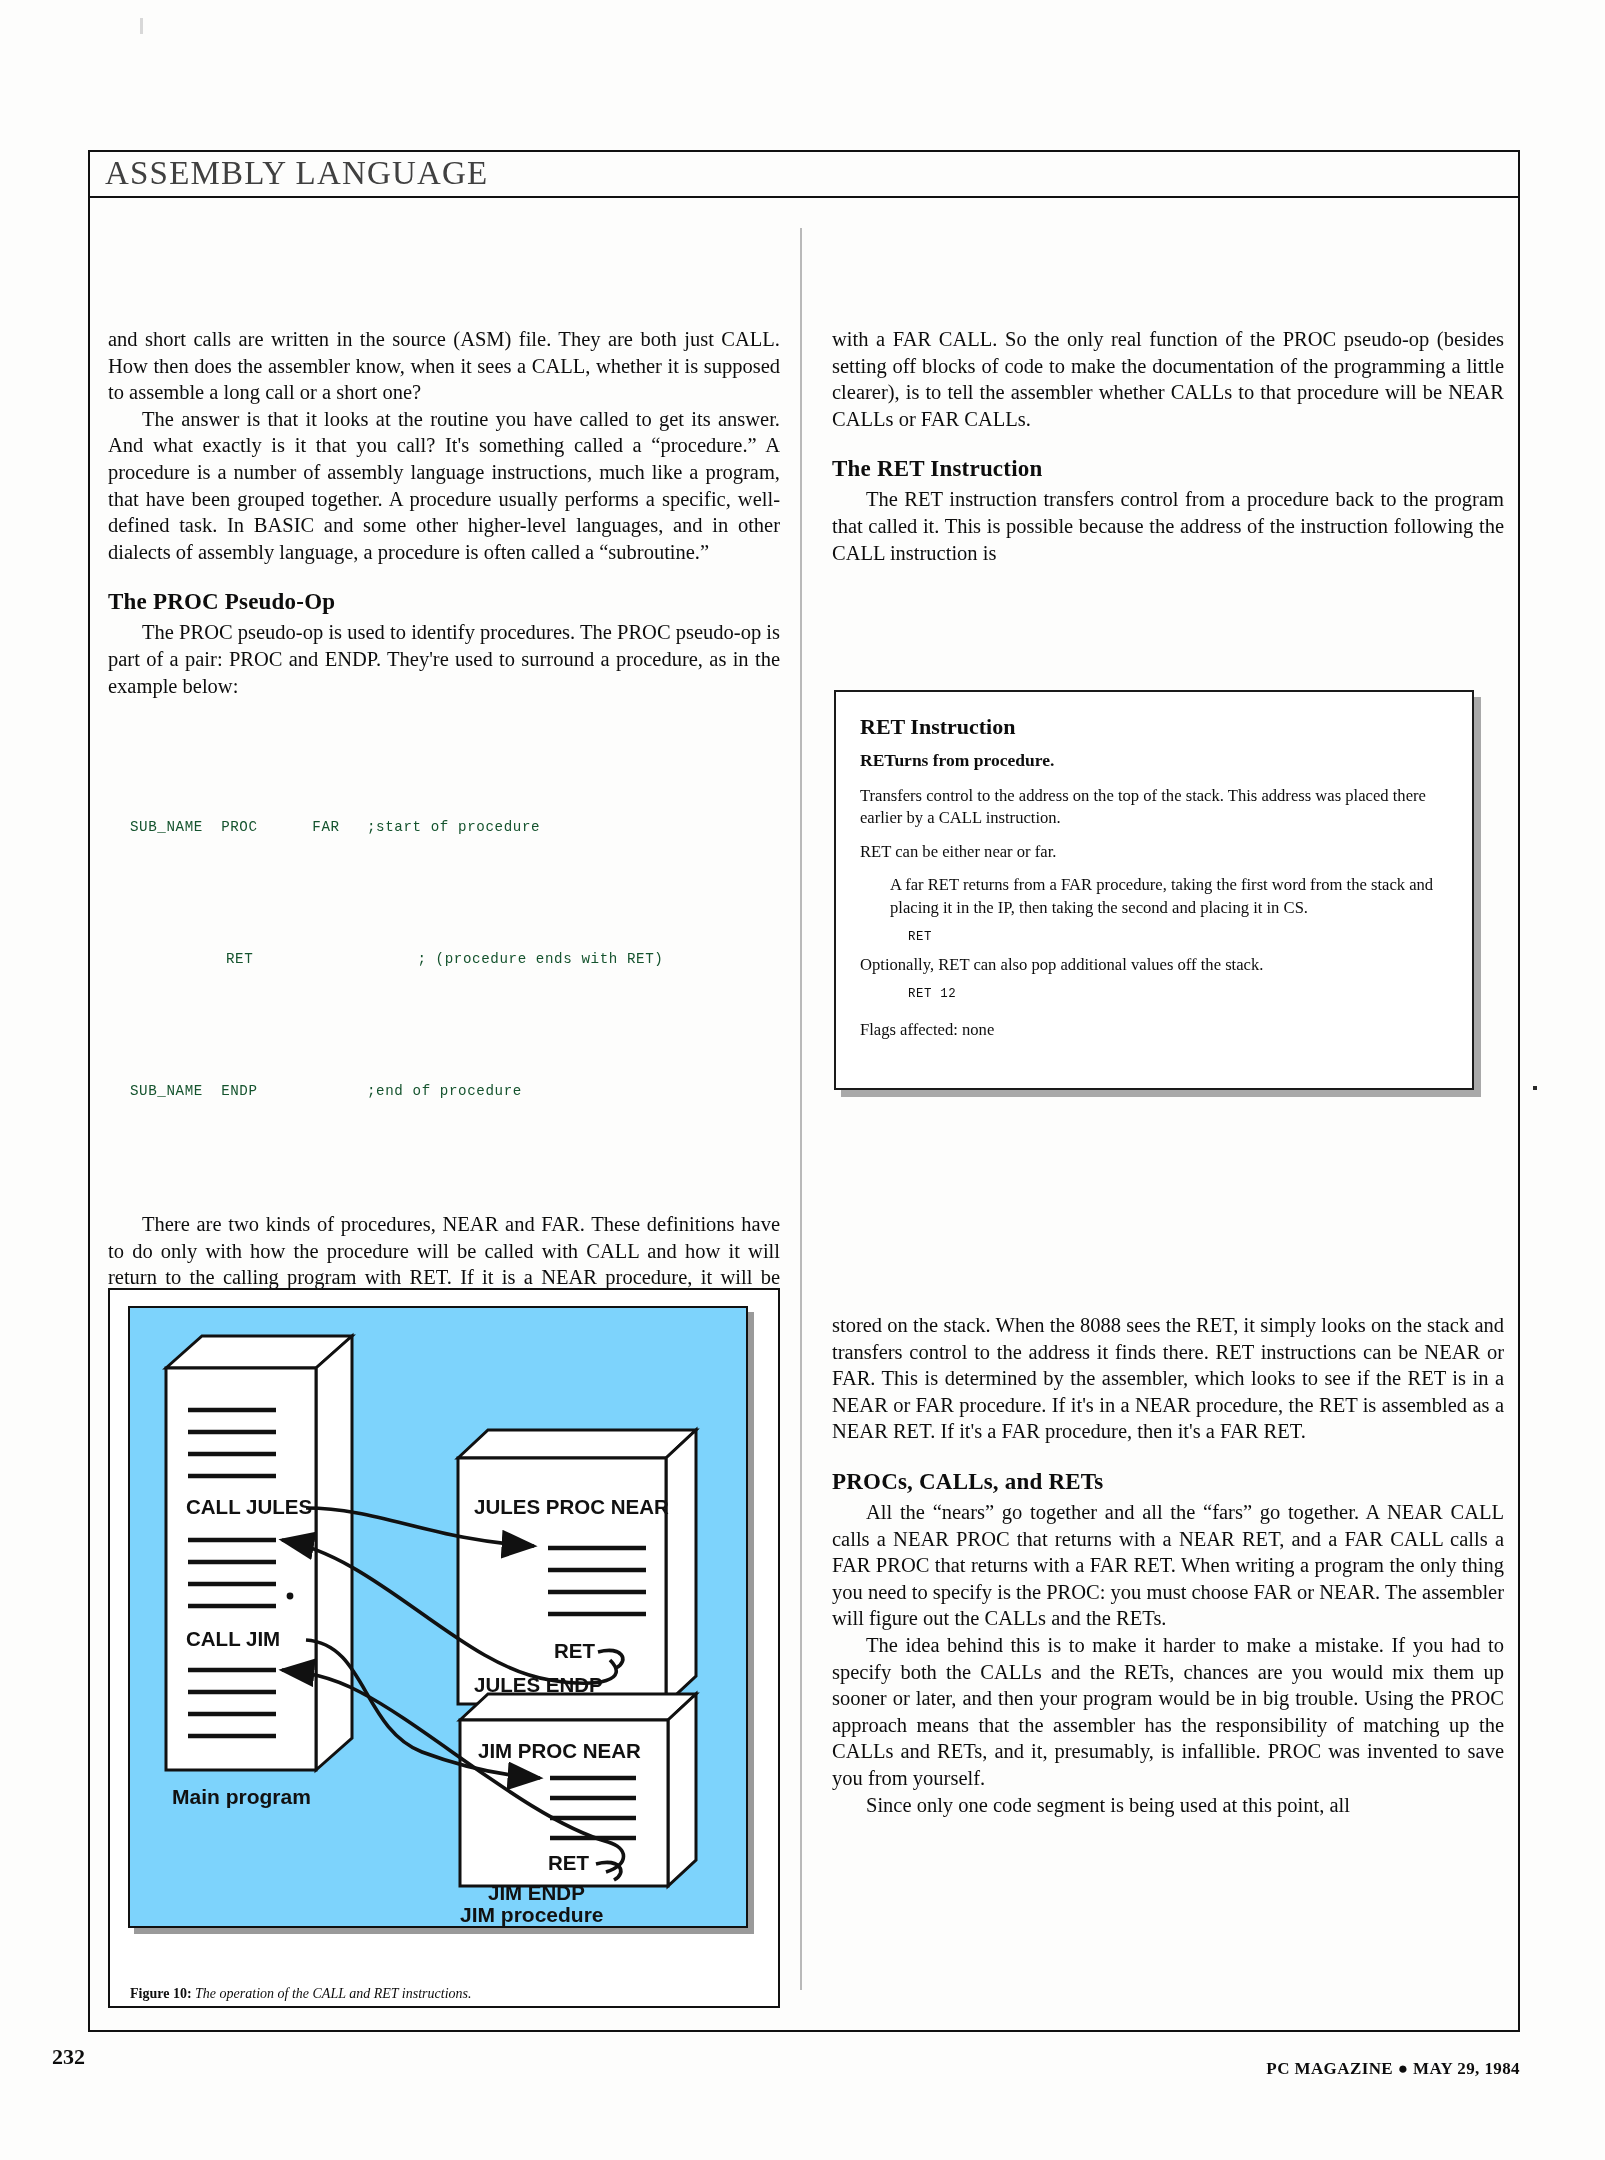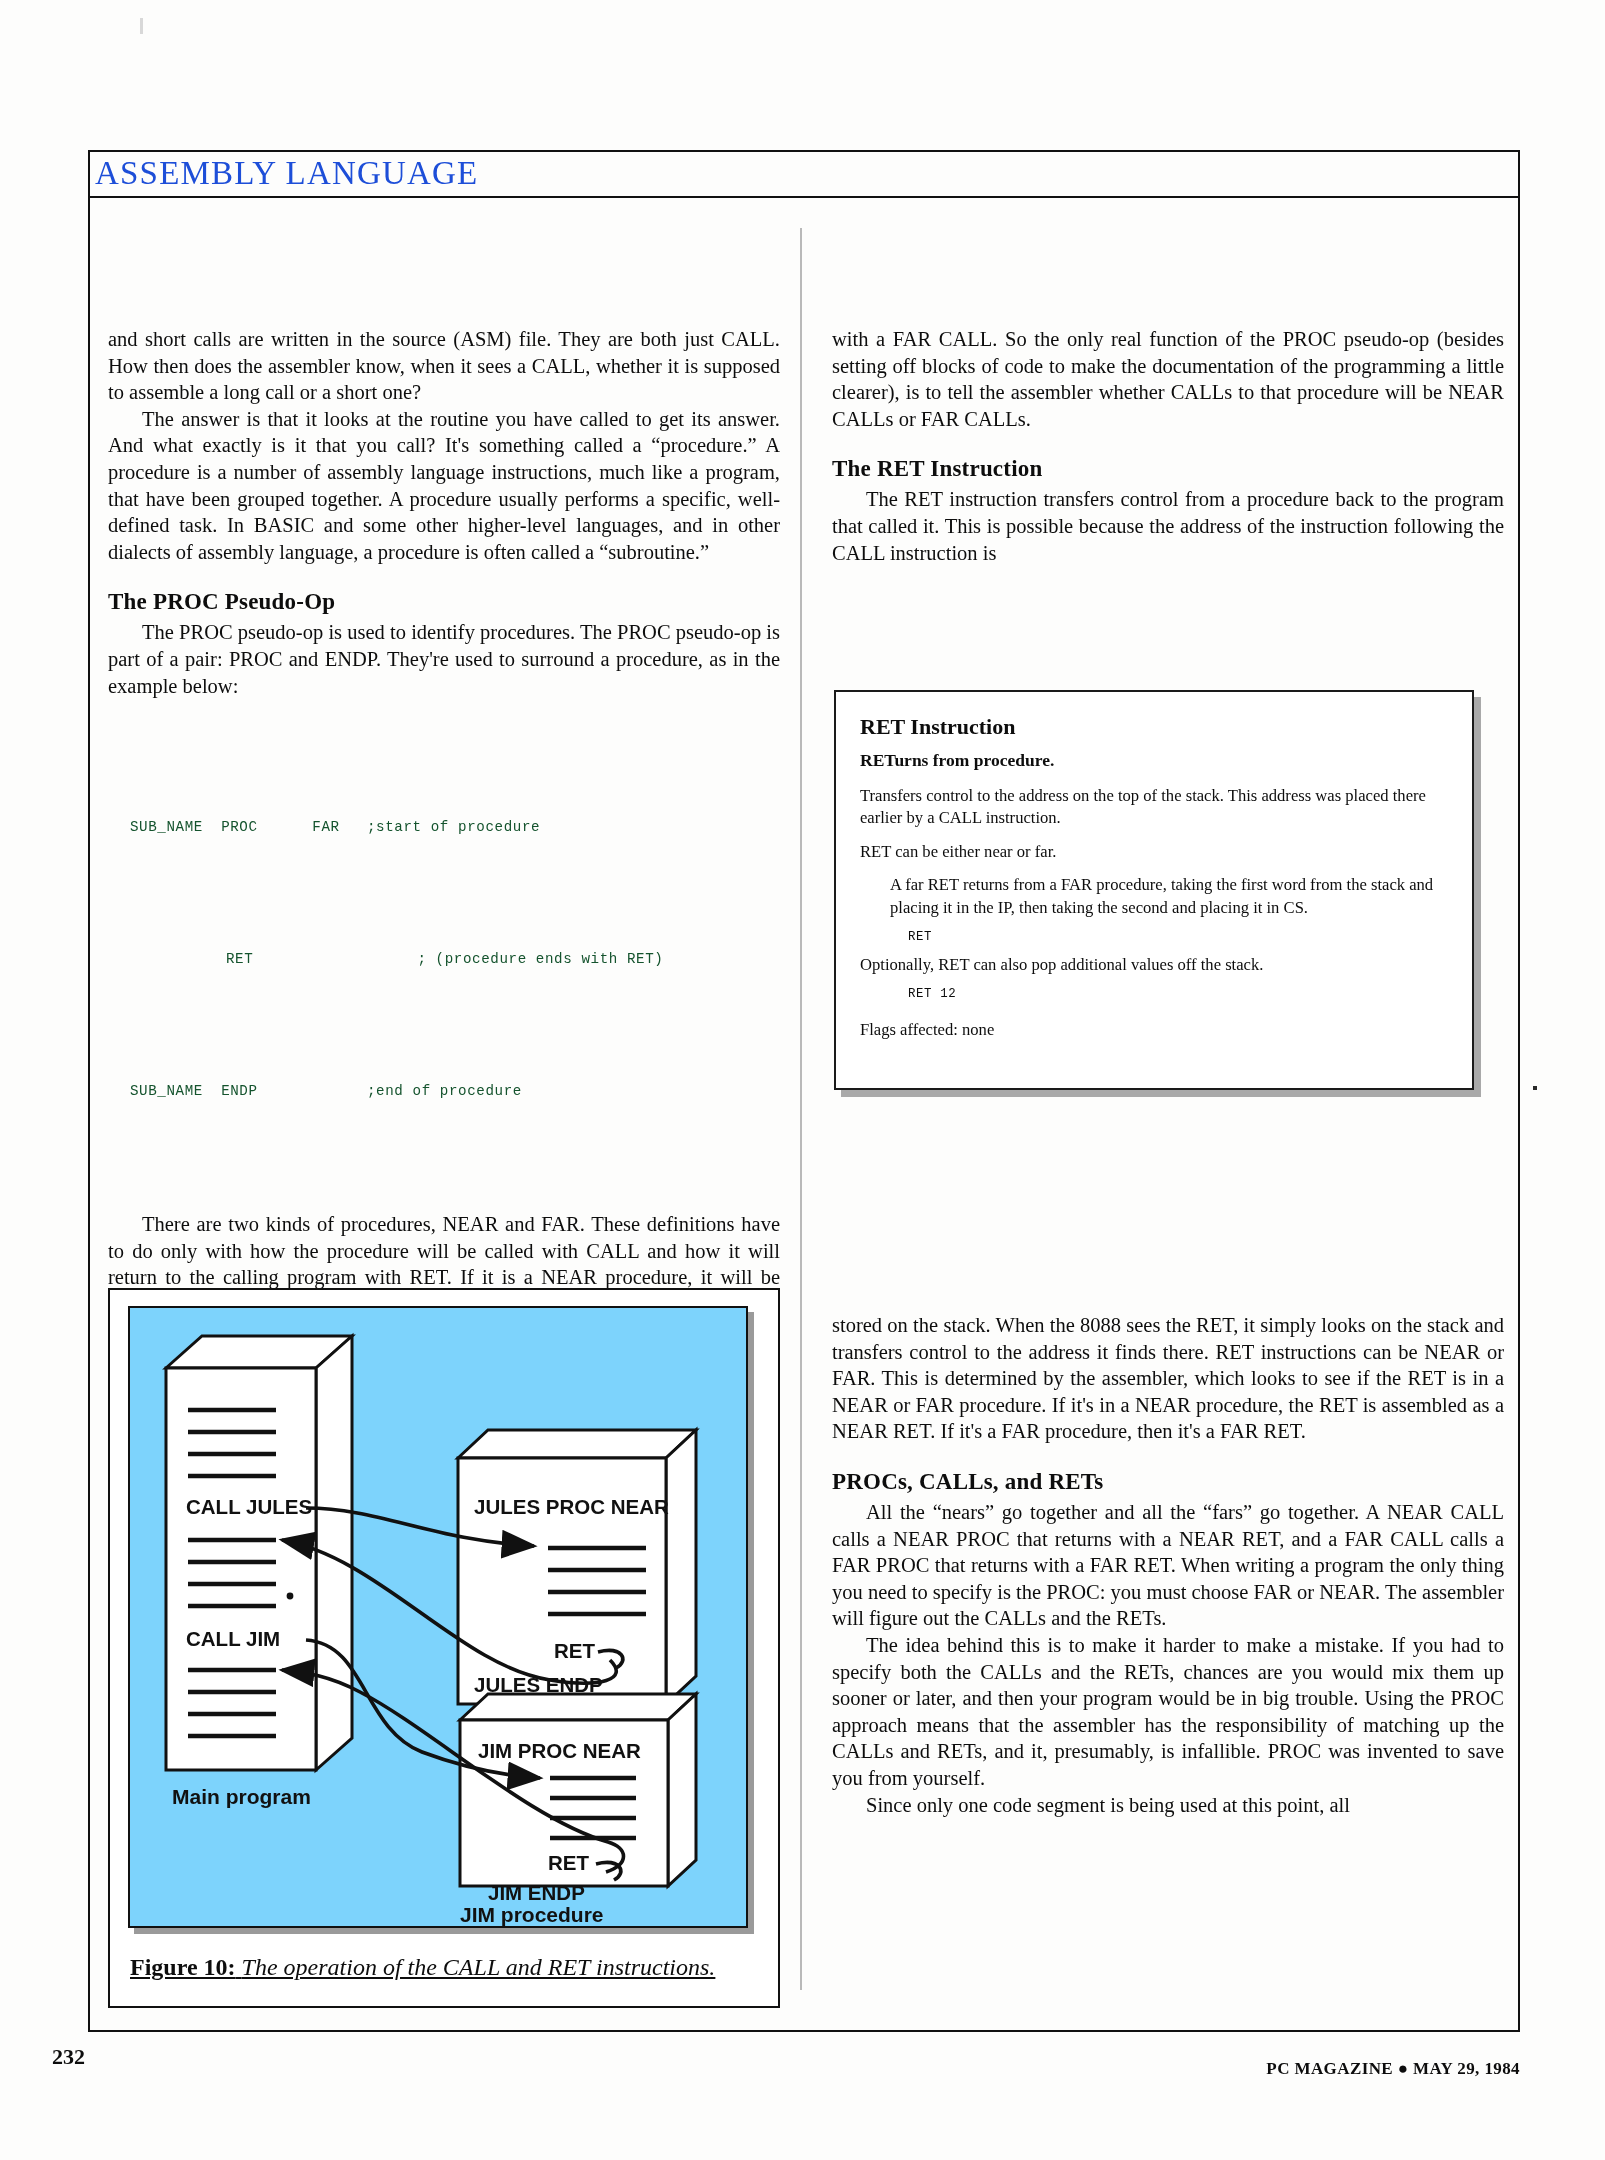--- a/index.html
+++ b/index.html
@@ -25,25 +25,25 @@
   }
   .header-rule-box{
     position:absolute;
     left:88px;top:150px;
     width:1432px;height:48px;
     border-bottom:2px solid #111;
     box-sizing:border-box;
   }
   .dept-title{
     position:absolute;
-    left:95px;top:155px;
+    left:105px;top:155px;
     font-family:"Liberation Serif", serif;
     font-size:33px;
     letter-spacing:1.2px;
-    color:#1d4ed8;
+    color:#404040;
     white-space:nowrap;
   }
   .col-divider{
     position:absolute;
     left:800px;top:228px;
     width:2px;height:1762px;
     background:#b9b9b9;
   }
 
   
@@ -146,25 +146,24 @@
     position:absolute;
     left:18px;top:16px;
     width:620px;height:622px;
     border:2px solid #111;
     box-sizing:border-box;
     background:#7dd3fc;
     box-shadow:6px 6px 0 0 #9a9a9a;
   }
   .fig-caption{
     position:absolute;
-    left:20px;bottom:27px;
+    left:20px;bottom:0;
     width:634px;
-    font-size:24px;
+    font-size:14px;
     line-height:24px;
-    text-decoration:underline;
   }
   .fig-caption b{font-weight:bold;}
   .fig-caption i{font-style:italic;}
 
   .fig-svg{position:absolute;left:0;top:0;}
 
   
   .footer{
     position:absolute;
     left:88px;top:2046px;

